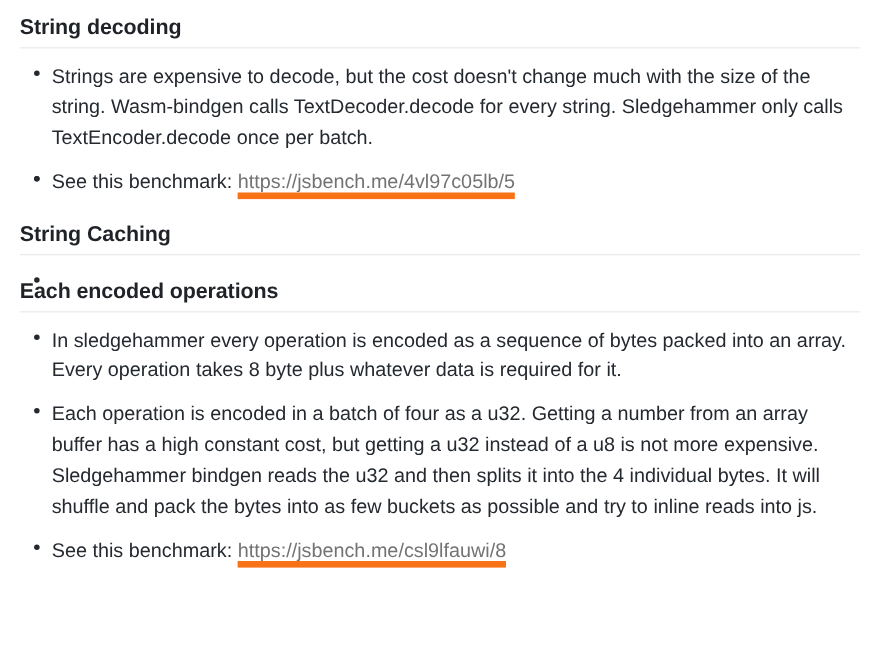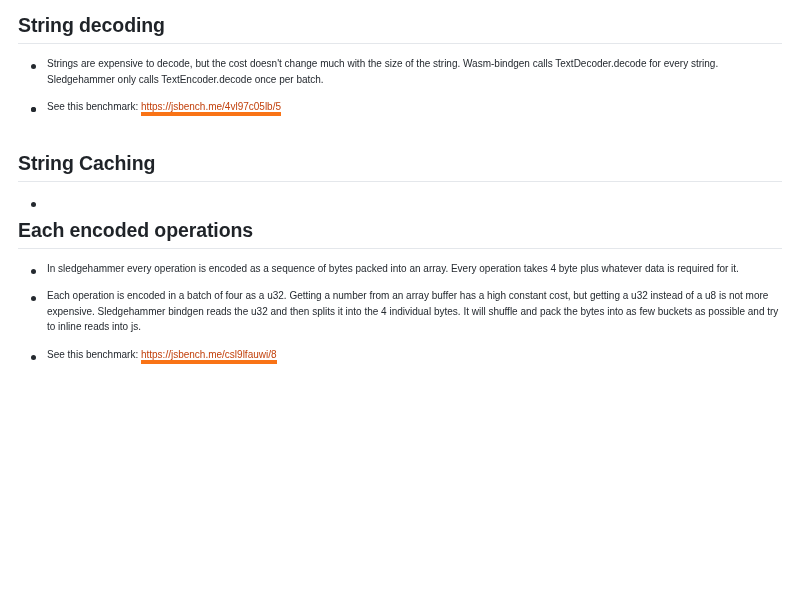--- a/index.html
+++ b/index.html
@@ -23,54 +23,54 @@
   h2.section-heading {
     font-size: 19.5px;
     font-weight: bold;
     color: #1f2328;
     margin: 0;
     padding-bottom: 6px;
     border-bottom: 1px solid #e4e7eb;
     letter-spacing: -0.1px;
   }
   .section + .section {
-    margin-top: 37px;
+    margin-top: 22px;
   }
   ul.bullets {
     list-style: none;
     margin: 12px 0 0 0;
     padding: 0;
   }
   ul.bullets li {
     position: relative;
     padding-left: 29px;
-    font-size: 10px;
+    font-size: 18px;
     line-height: 1.55;
     color: #24292f;
     margin-bottom: 12px;
   }
   ul.bullets li.tight {
     margin-bottom: 1px;
   }
   ul.bullets li:last-child {
     margin-bottom: 0;
   }
   ul.bullets li .dot {
     position: absolute;
     left: 13px;
     top: 8px;
     width: 5px;
     height: 5px;
     border-radius: 50%;
     background: #24292f;
   }
   a.extlink {
-    color: #c2410c;
+    color: #737373;
     text-decoration: none;
-    border-bottom: 4px solid #f97316;
+    border-bottom: 6px solid #f97316;
   }
   .spacer-bottom {
     height: 18px;
   }
 </style>
 </head>
 <body>
 
 <div class="page">
   <div id="sections-root">
@@ -84,20 +84,20 @@
       </div>
       <div class="section">
         <h2 class="section-heading">String Caching</h2>
         <ul class="bullets">
           <li class="tight"><span class="dot"></span></li>
         </ul>
       </div>
       <div class="section">
         <h2 class="section-heading">Each encoded operations</h2>
         <ul class="bullets">
-          <li class=""><span class="dot"></span><span>In sledgehammer every operation is encoded as a sequence of bytes packed into an array. Every operation takes 4 byte plus whatever data is required for it.</span></li>
+          <li class=""><span class="dot"></span><span>In sledgehammer every operation is encoded as a sequence of bytes packed into an array. Every operation takes 8 byte plus whatever data is required for it.</span></li>
           <li class=""><span class="dot"></span><span>Each operation is encoded in a batch of four as a u32. Getting a number from an array buffer has a high constant cost, but getting a u32 instead of a u8 is not more expensive. Sledgehammer bindgen reads the u32 and then splits it into the 4 individual bytes. It will shuffle and pack the bytes into as few buckets as possible and try to inline reads into js.</span></li>
           <li class=""><span class="dot"></span><span>See this benchmark: </span><a class="extlink" href="#">https://jsbench.me/csl9lfauwi/8</a></li>
         </ul>
       </div>
     </div>
   <div class="spacer-bottom"></div>
 </div>
 
 </body></html>

